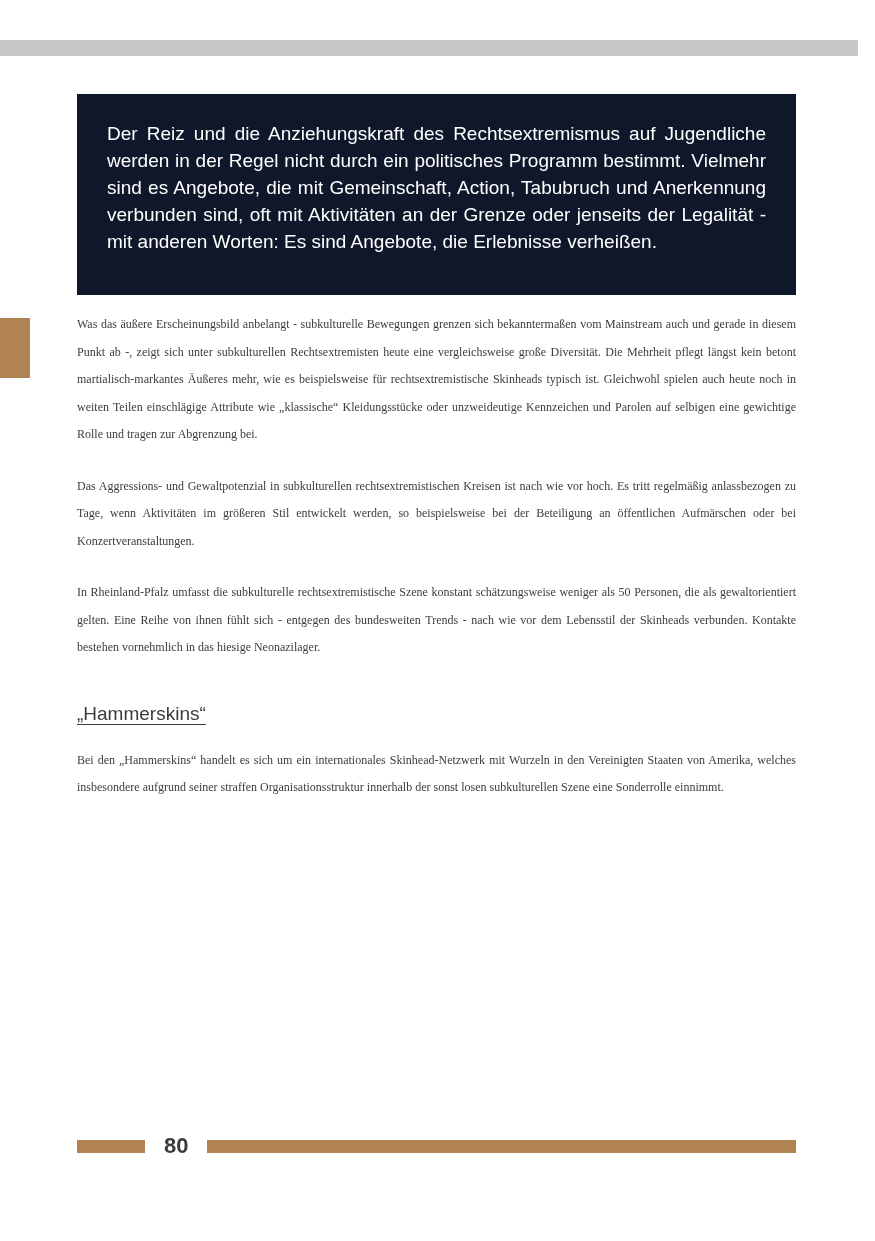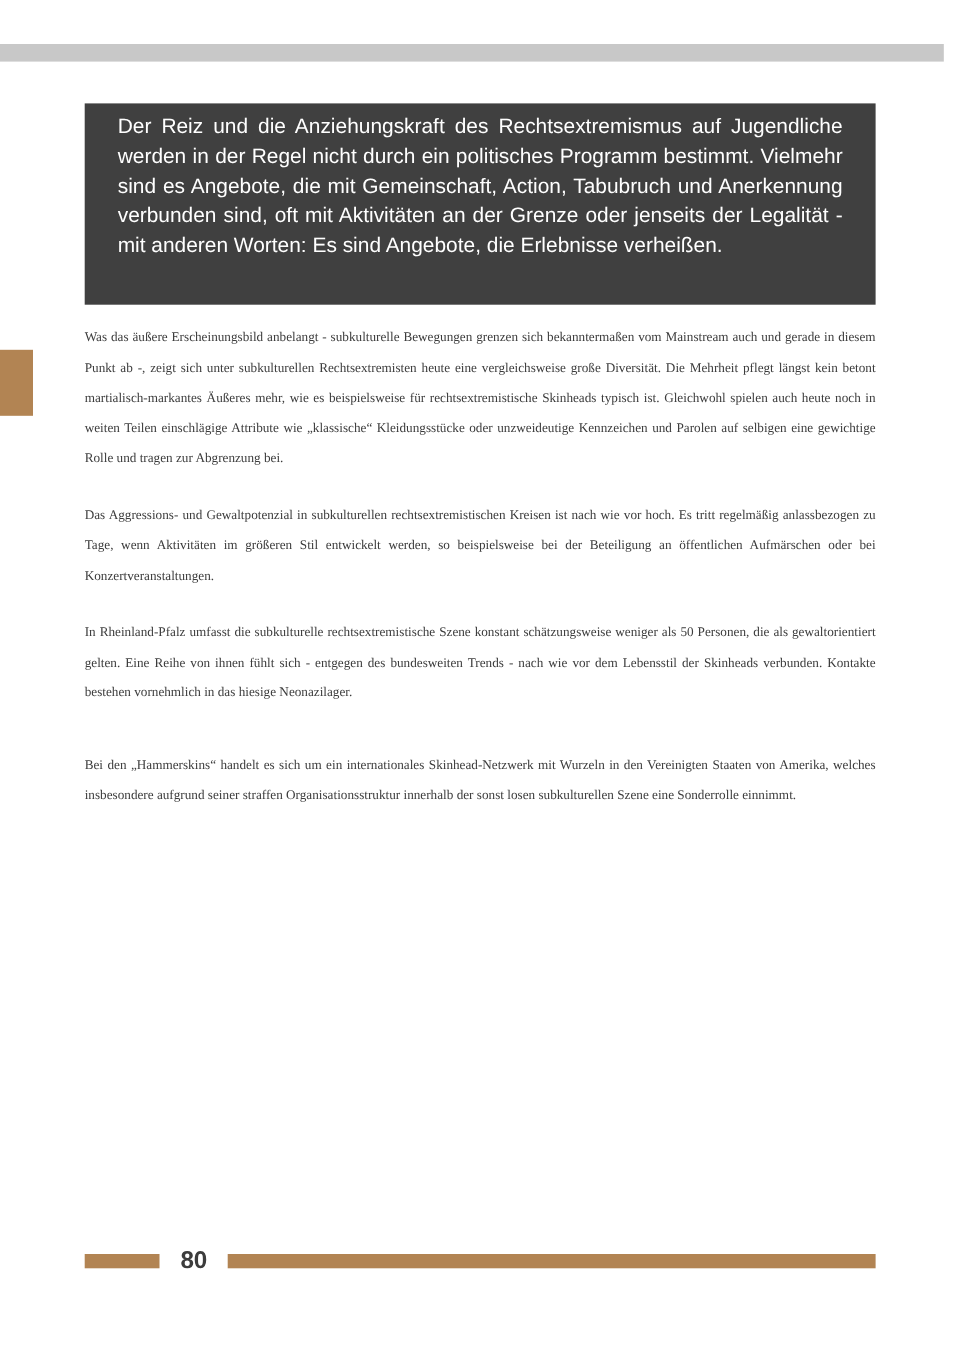--- a/index.html
+++ b/index.html
@@ -31,23 +31,23 @@
     height: 60px;
     background: #b28453;
   }
   .content {
     position: absolute;
     left: 77px;
     top: 94px;
     width: 719px;
   }
   .quote-box {
-    background: #404040;
+    background: #0f172a;
     color: #ffffff;
-    padding: 8px 30px 24px 30px;
+    padding: 26px 30px 24px 30px;
   }
   .quote-text {
     font-size: 19px;
     line-height: 27px;
     text-align: justify;
     hyphens: auto;
     margin: 0 0 16px 0;
   }
   .quote-attribution {
     font-size: 15.5px;
@@ -114,20 +114,21 @@
   <div class="quote-box">
     <p class="quote-text">Der Reiz und die Anziehungskraft des Rechtsextremismus auf Jugendliche werden in der Regel nicht durch ein politisches Programm bestimmt. Vielmehr sind es Angebote, die mit Gemeinschaft, Action, Tabubruch und Anerkennung verbunden sind, oft mit Aktivitäten an der Grenze oder jenseits der Legalität - mit anderen Worten: Es sind Angebote, die Erlebnisse verheißen.</p>
   </div>
 
   <p class="body-paragraph">Was das äußere Erscheinungsbild anbelangt - subkulturelle Bewegungen grenzen sich bekanntermaßen vom Mainstream auch und gerade in diesem Punkt ab -, zeigt sich unter subkulturellen Rechtsextremisten heute eine vergleichsweise große Diversität. Die Mehrheit pflegt längst kein betont martialisch-markantes Äußeres mehr, wie es beispielsweise für rechtsextremistische Skinheads typisch ist. Gleichwohl spielen auch heute noch in weiten Teilen einschlägige Attribute wie „klassische“ Kleidungsstücke oder unzweideutige Kennzeichen und Parolen auf selbigen eine gewichtige Rolle und tragen zur Abgrenzung bei.</p>
 
   <p class="body-paragraph">Das Aggressions- und Gewaltpotenzial in subkulturellen rechtsextremistischen Kreisen ist nach wie vor hoch. Es tritt regelmäßig anlassbezogen zu Tage, wenn Aktivitäten im größeren Stil entwickelt werden, so beispielsweise bei der Beteiligung an öffentlichen Aufmärschen oder bei Konzertveranstaltungen.</p>
 
   <p class="body-paragraph paragraph-3">In Rheinland-Pfalz umfasst die subkulturelle rechtsextremistische Szene konstant schätzungsweise weniger als 50 Personen, die als gewaltorientiert gelten. Eine Reihe von ihnen fühlt sich - entgegen des bundesweiten Trends - nach wie vor dem Lebensstil der Skinheads verbunden. Kontakte bestehen vornehmlich in das hiesige Neonazilager.</p>
 
+  <h2 class="section-heading">„Hammerskins“</h2>
 
   <p class="body-paragraph">Bei den „Hammerskins“ handelt es sich um ein internationales Skinhead-Netzwerk mit Wurzeln in den Vereinigten Staaten von Amerika, welches insbesondere aufgrund seiner straffen Organisationsstruktur innerhalb der sonst losen subkulturellen Szene eine Sonderrolle einnimmt.</p>
 
 </div>
 
 <div class="page-footer">
   <div class="footer-bar-left"></div>
   <div class="footer-page-number">80</div>
   <div class="footer-bar-right"></div>
 </div>

